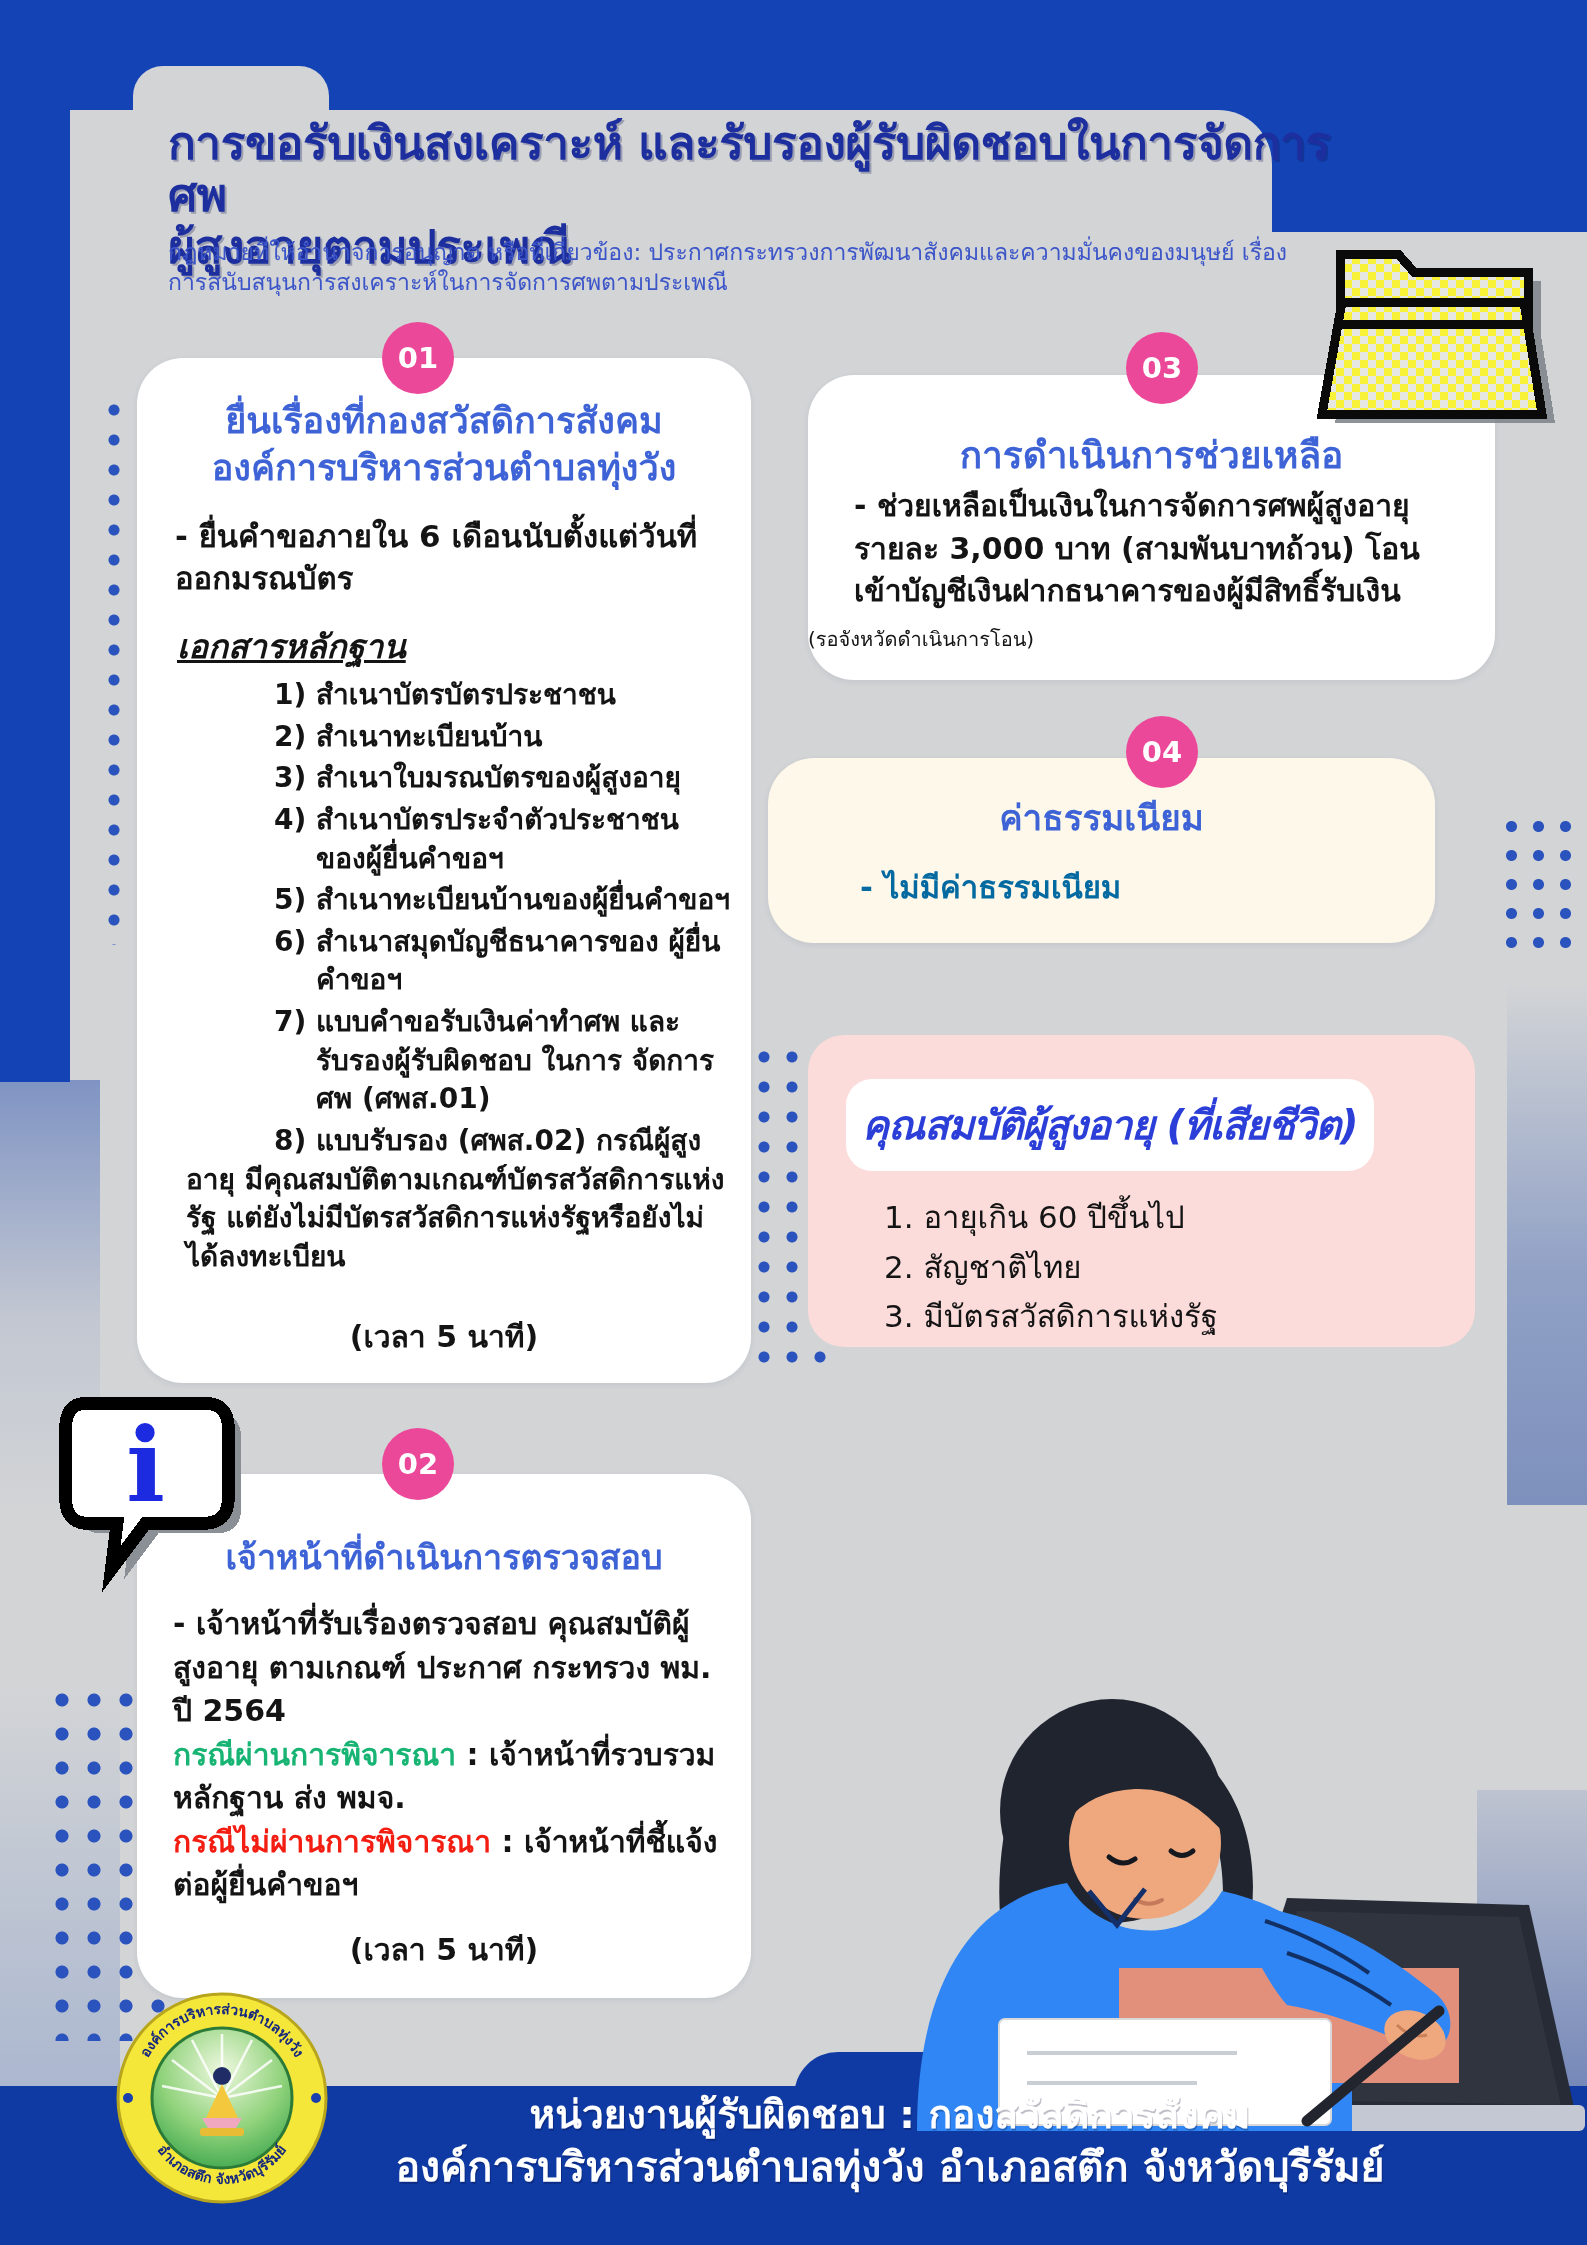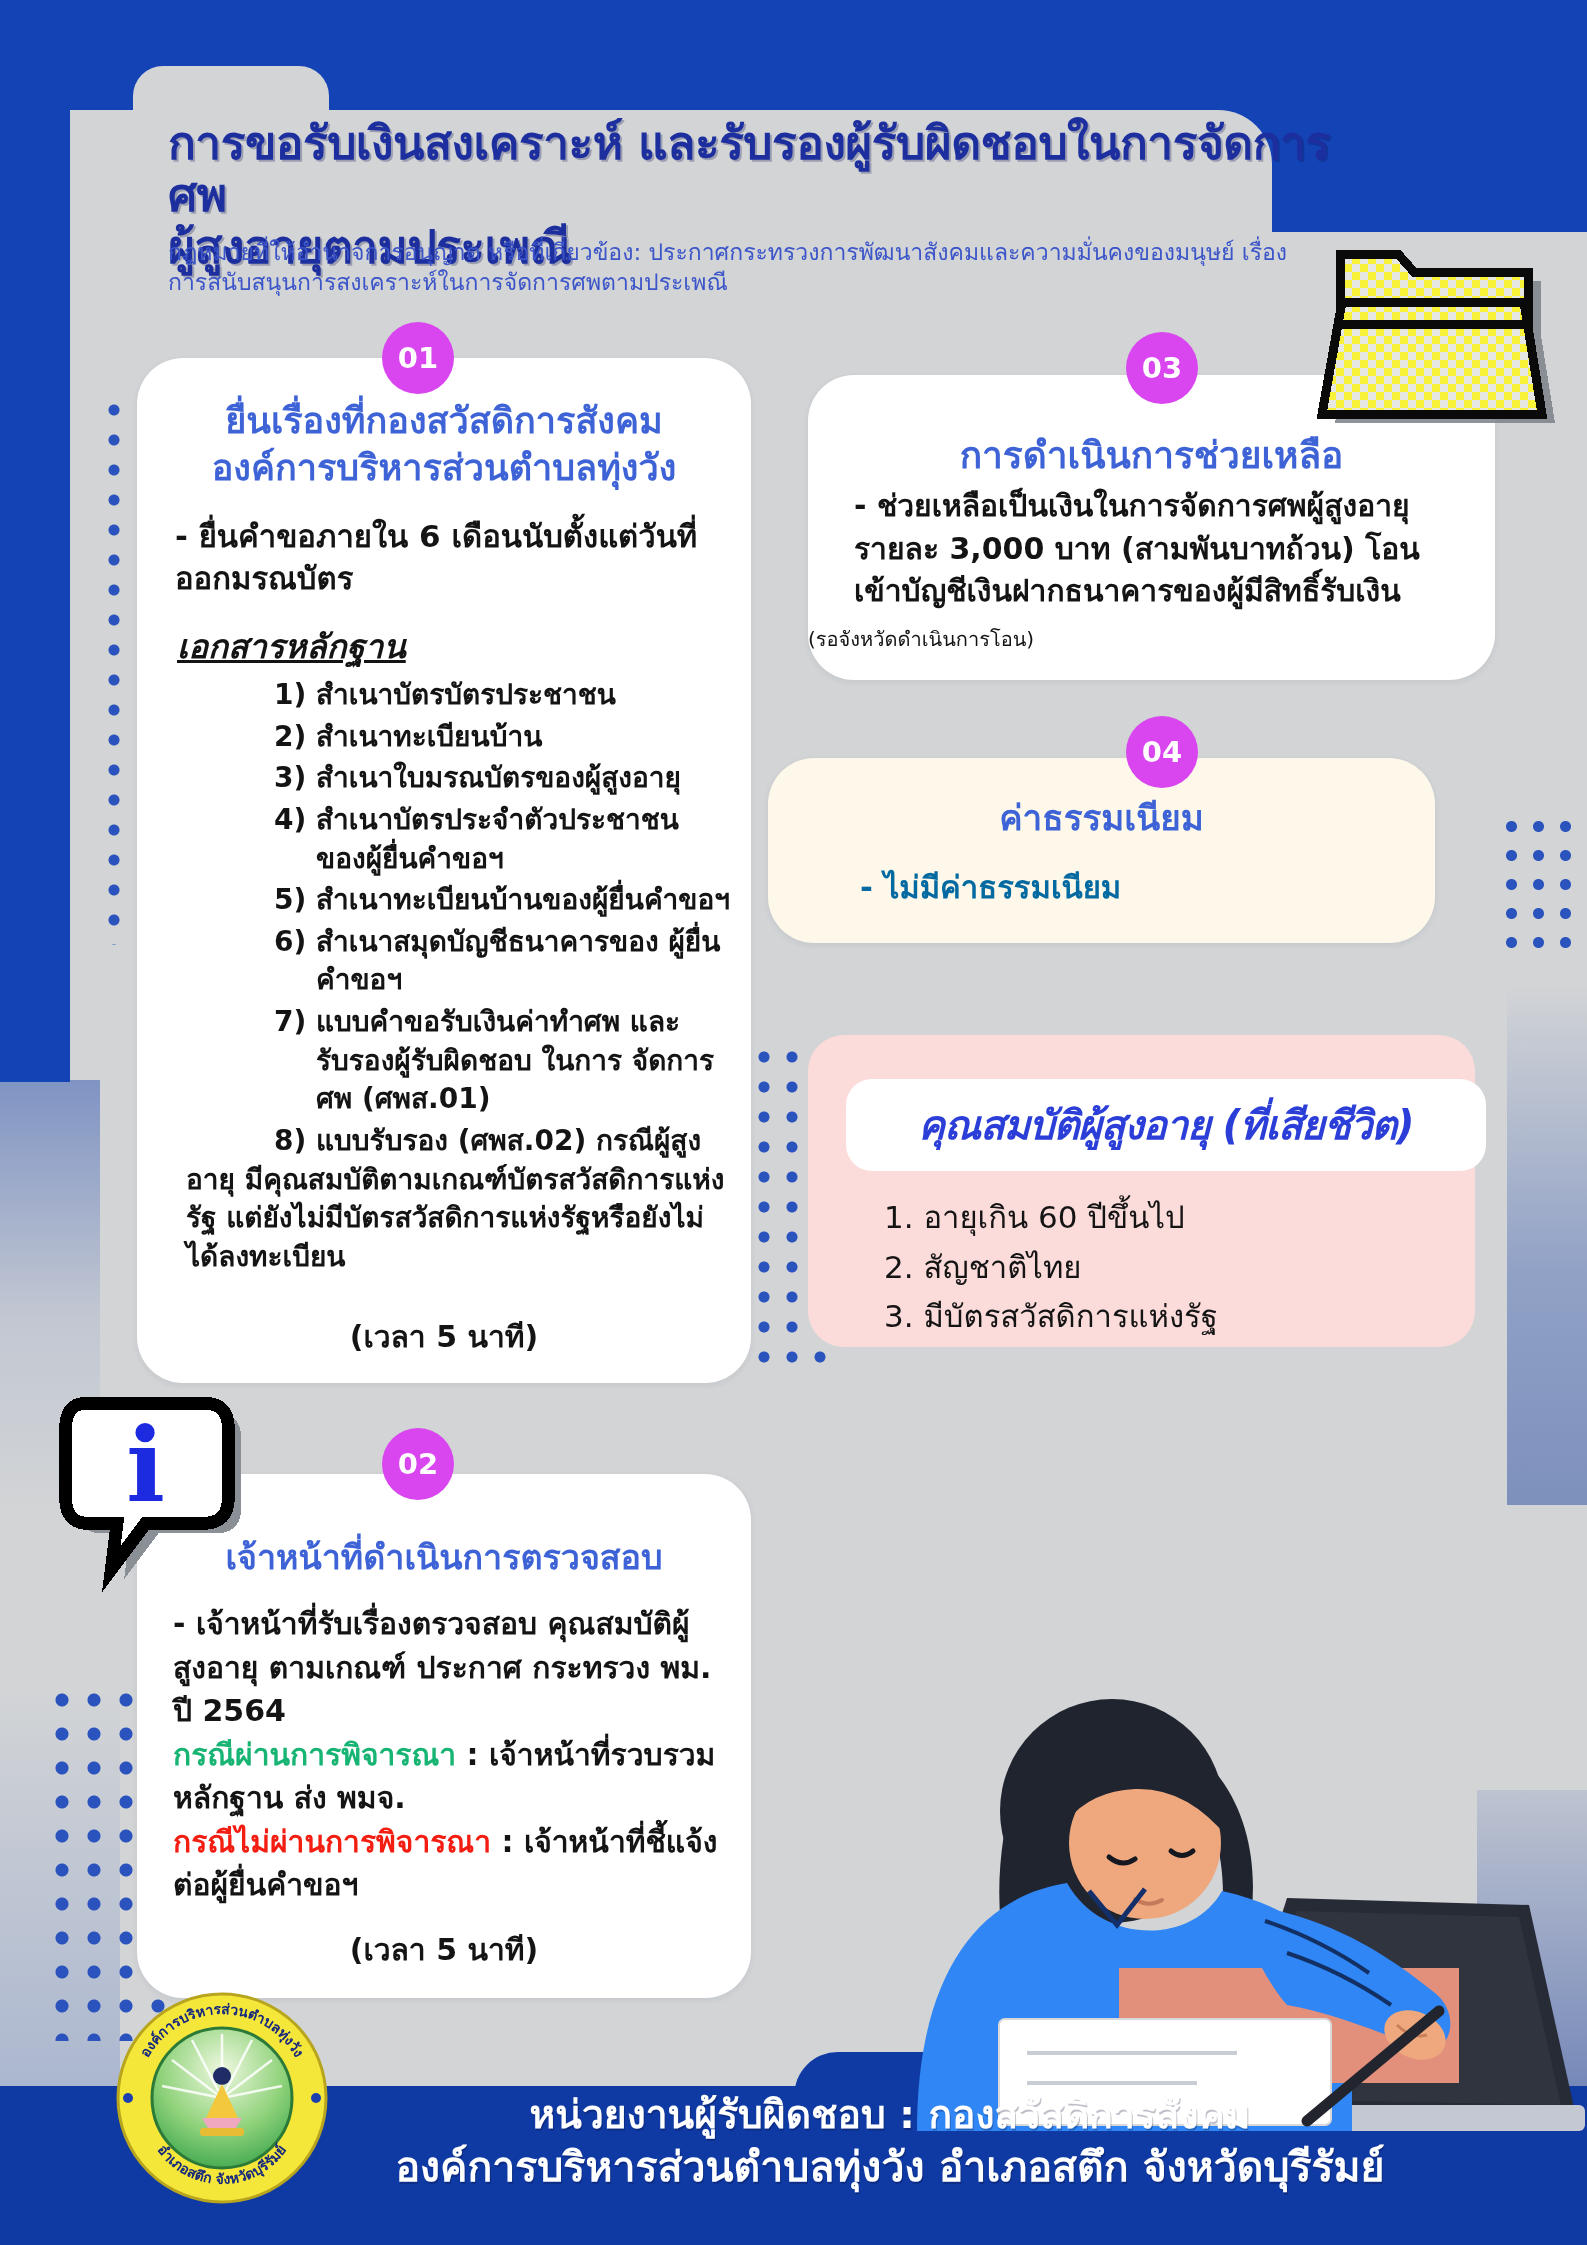--- a/index.html
+++ b/index.html
@@ -34,21 +34,21 @@
   
   .card{background:#ffffff;border-radius:46px;z-index:2;box-shadow:0 2px 6px rgba(40,50,90,.08);}
   .card-01{left:137px;top:358px;width:614px;height:1025px;}
   .card-02{left:137px;top:1474px;width:614px;height:524px;}
   .card-03{left:808px;top:375px;width:687px;height:305px;}
   .card-04{left:768px;top:758px;width:667px;height:185px;background:#fdf8e9;}
   .card-pink{background:#fbdcdb;border-radius:36px;z-index:2;}
   .card-qual{left:808px;top:1035px;width:667px;height:312px;}
   .card-contact{left:808px;top:1417px;width:687px;height:227px;}
 
-  .badge{width:72px;height:72px;border-radius:50%;background:#d946ef;color:#ffffff;display:flex;align-items:center;justify-content:center;font-size:29px;font-weight:700;z-index:3;}
+  .badge{width:72px;height:72px;border-radius:50%;background:#ec4899;color:#ffffff;display:flex;align-items:center;justify-content:center;font-size:29px;font-weight:700;z-index:3;}
   .badge-01{left:382px;top:322px;}
   .badge-02{left:382px;top:1428px;}
   .badge-03{left:1126px;top:332px;}
   .badge-04{left:1126px;top:716px;}
 
   .blue-title{color:#3e63d6;font-weight:800;text-align:center;}
   .c1-title{left:30px;top:40px;width:554px;font-size:36px;line-height:1.3;}
   .c1-intro{left:38px;top:158px;width:545px;font-size:31px;font-weight:700;color:#141414;line-height:1.35;}
   .c1-docs-head{left:40px;top:262px;font-size:33px;font-weight:700;font-style:italic;color:#141414;text-decoration:underline;}
   .c1-docs{left:49px;top:318px;width:546px;padding-left:88px;font-size:28px;font-weight:600;color:#141414;line-height:1.38;}
@@ -62,21 +62,21 @@
   .red{color:#f31d12;}
   .c2-time{left:0;top:452px;width:100%;text-align:center;font-size:30px;font-weight:600;color:#141414;}
 
   .c3-title{left:20px;top:50px;width:647px;font-size:37px;}
   .c3-body{left:46px;top:110px;width:606px;font-size:30px;font-weight:700;color:#141414;line-height:1.42;}
   .c3-note{left:0;top:248px;width:100%;text-align:left;font-size:20px;font-weight:500;color:#141414;}
 
   .c4-title{left:20px;top:32px;width:627px;font-size:35px;}
   .c4-body{left:92px;top:104px;width:540px;font-size:31px;font-weight:700;color:#0369a1;}
 
-  .qual-pill{left:38px;top:44px;width:640px;height:92px;background:#ffffff;border-radius:26px;display:flex;align-items:center;justify-content:center;}
+  .qual-pill{left:38px;top:44px;width:528px;height:92px;background:#ffffff;border-radius:26px;display:flex;align-items:center;justify-content:center;}
   .qual-title{font-size:40px;font-weight:800;font-style:italic;color:#2b3ed8;letter-spacing:-1px;}
   .qual-items{left:76px;top:158px;width:560px;font-size:31px;font-weight:500;color:#141414;line-height:1.6;}
 
   .contact-body{left:42px;top:30px;width:620px;font-size:31px;font-weight:500;color:#141414;line-height:1.55;}
 
   
   .folder-icon{left:1312px;top:232px;width:252px;height:220px;z-index:3;}
   .info-icon{left:52px;top:1392px;width:190px;height:200px;z-index:3;}
 
   

